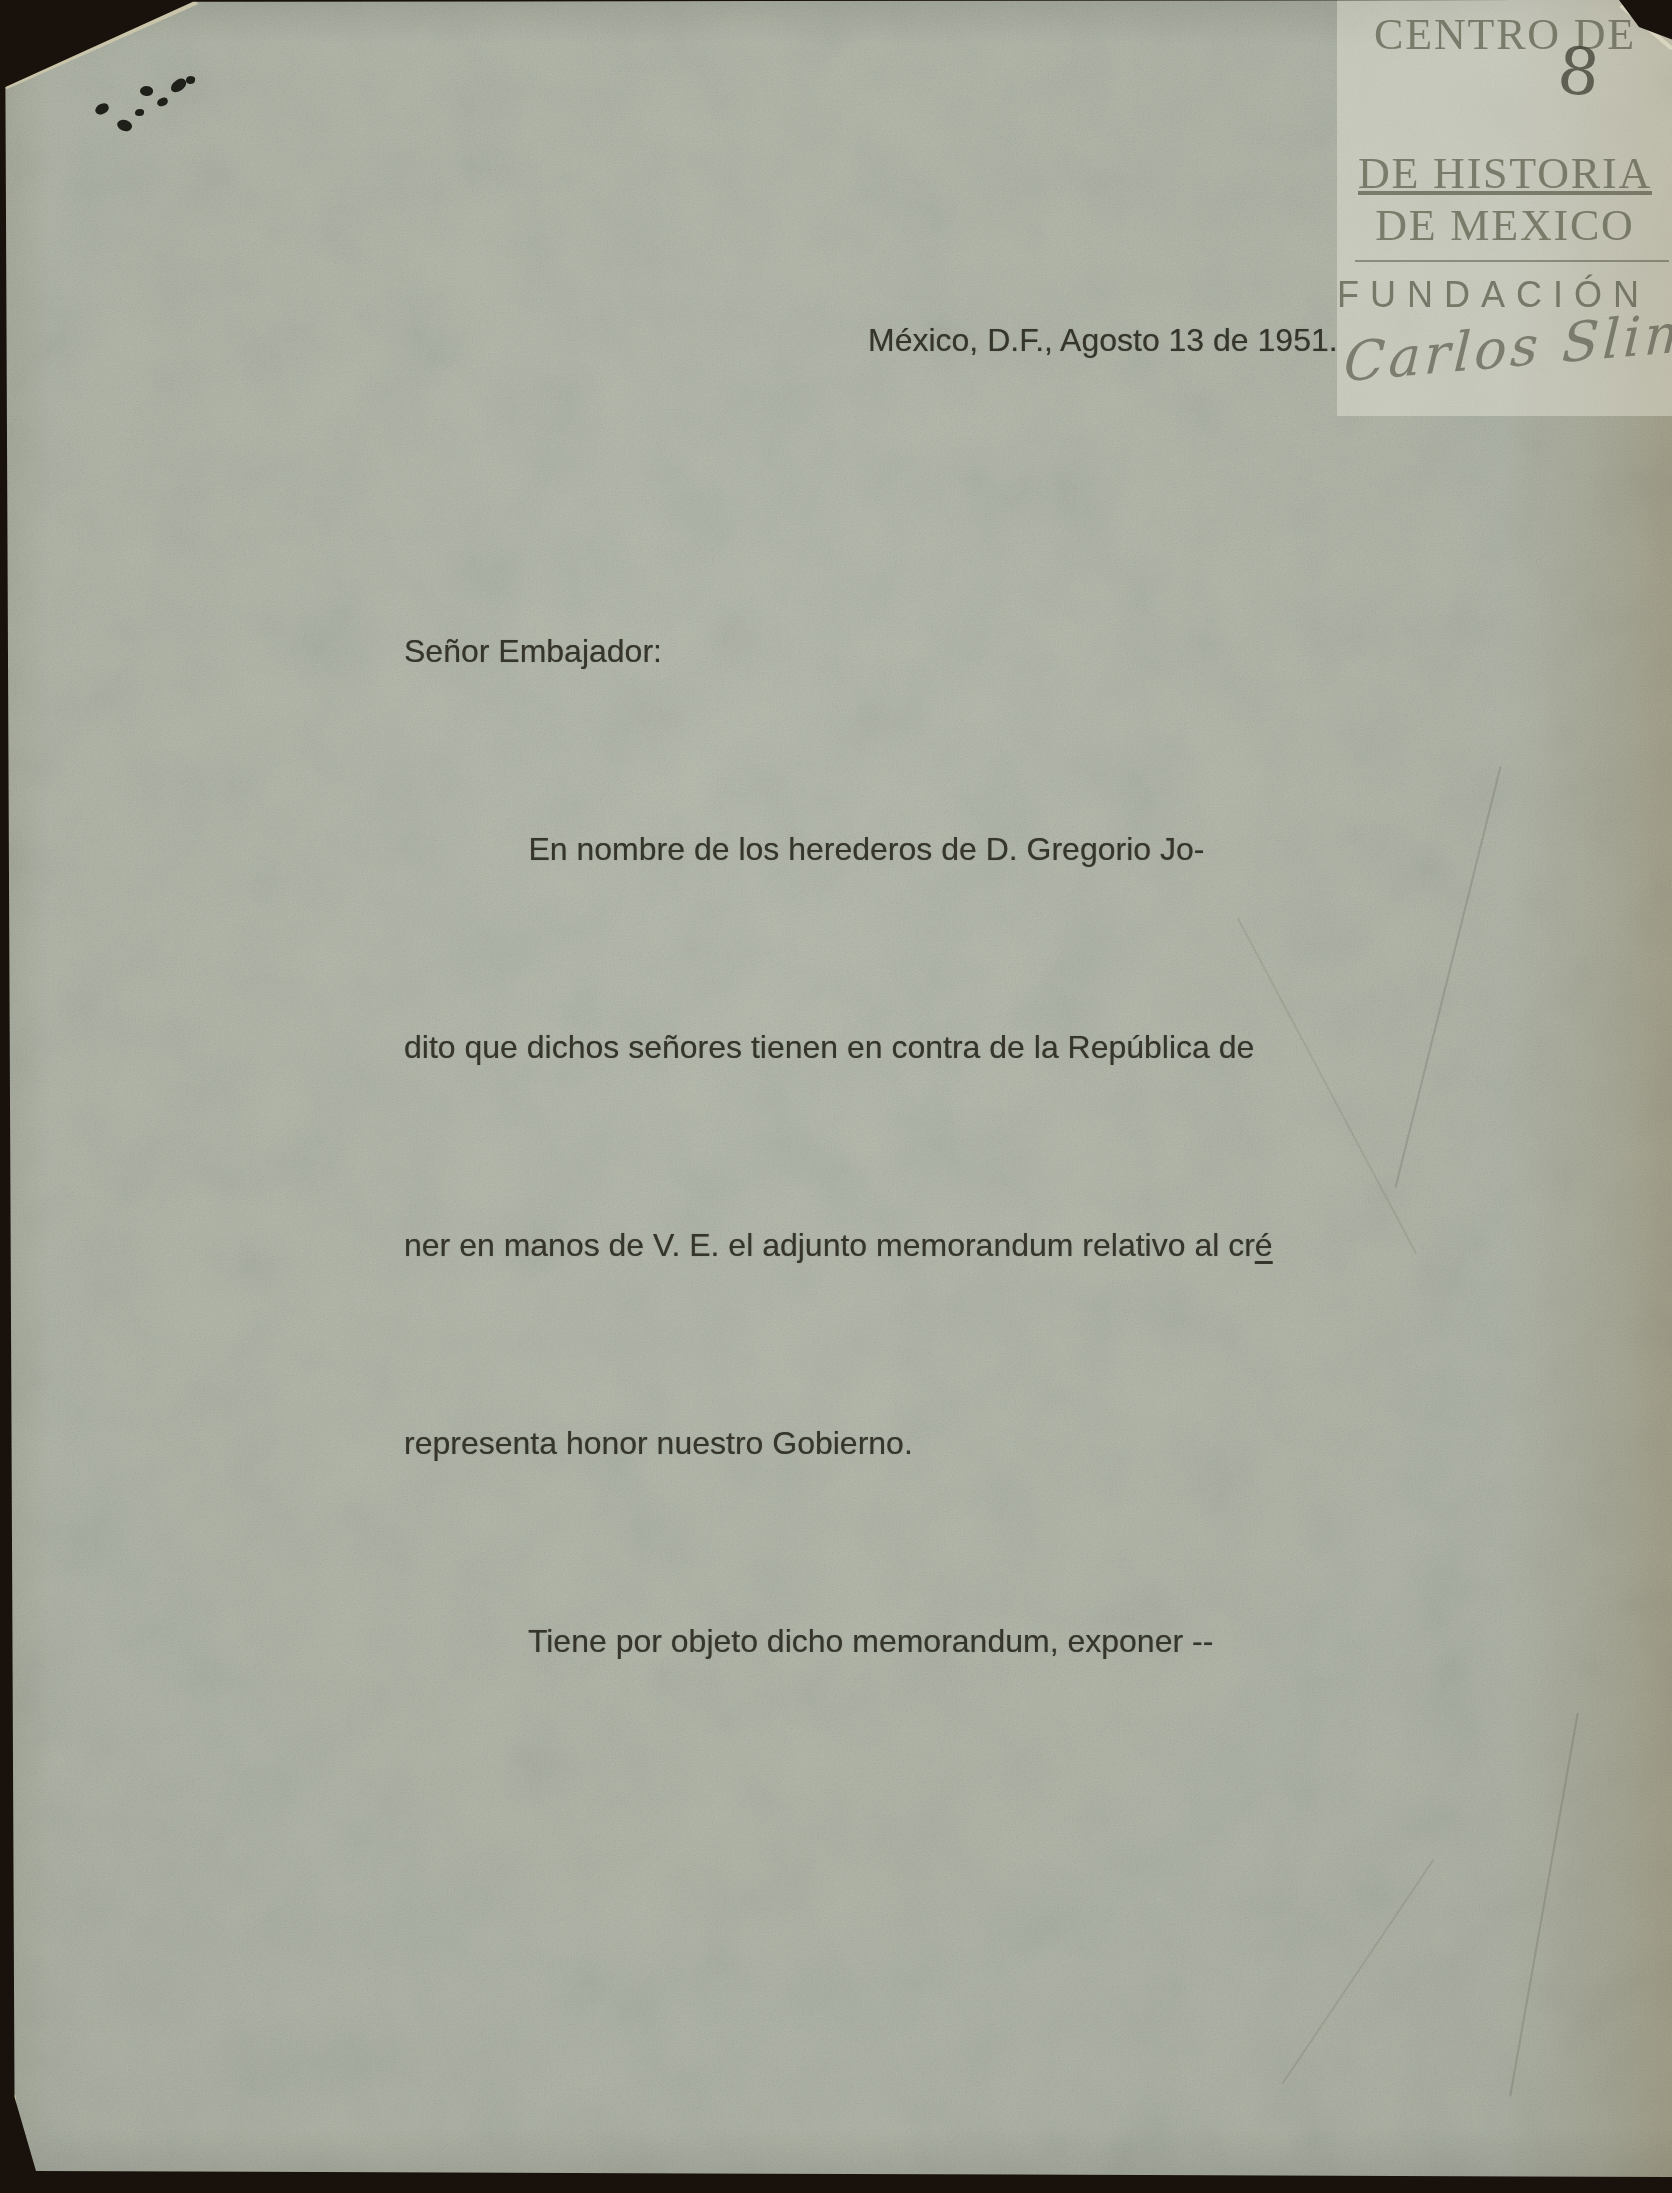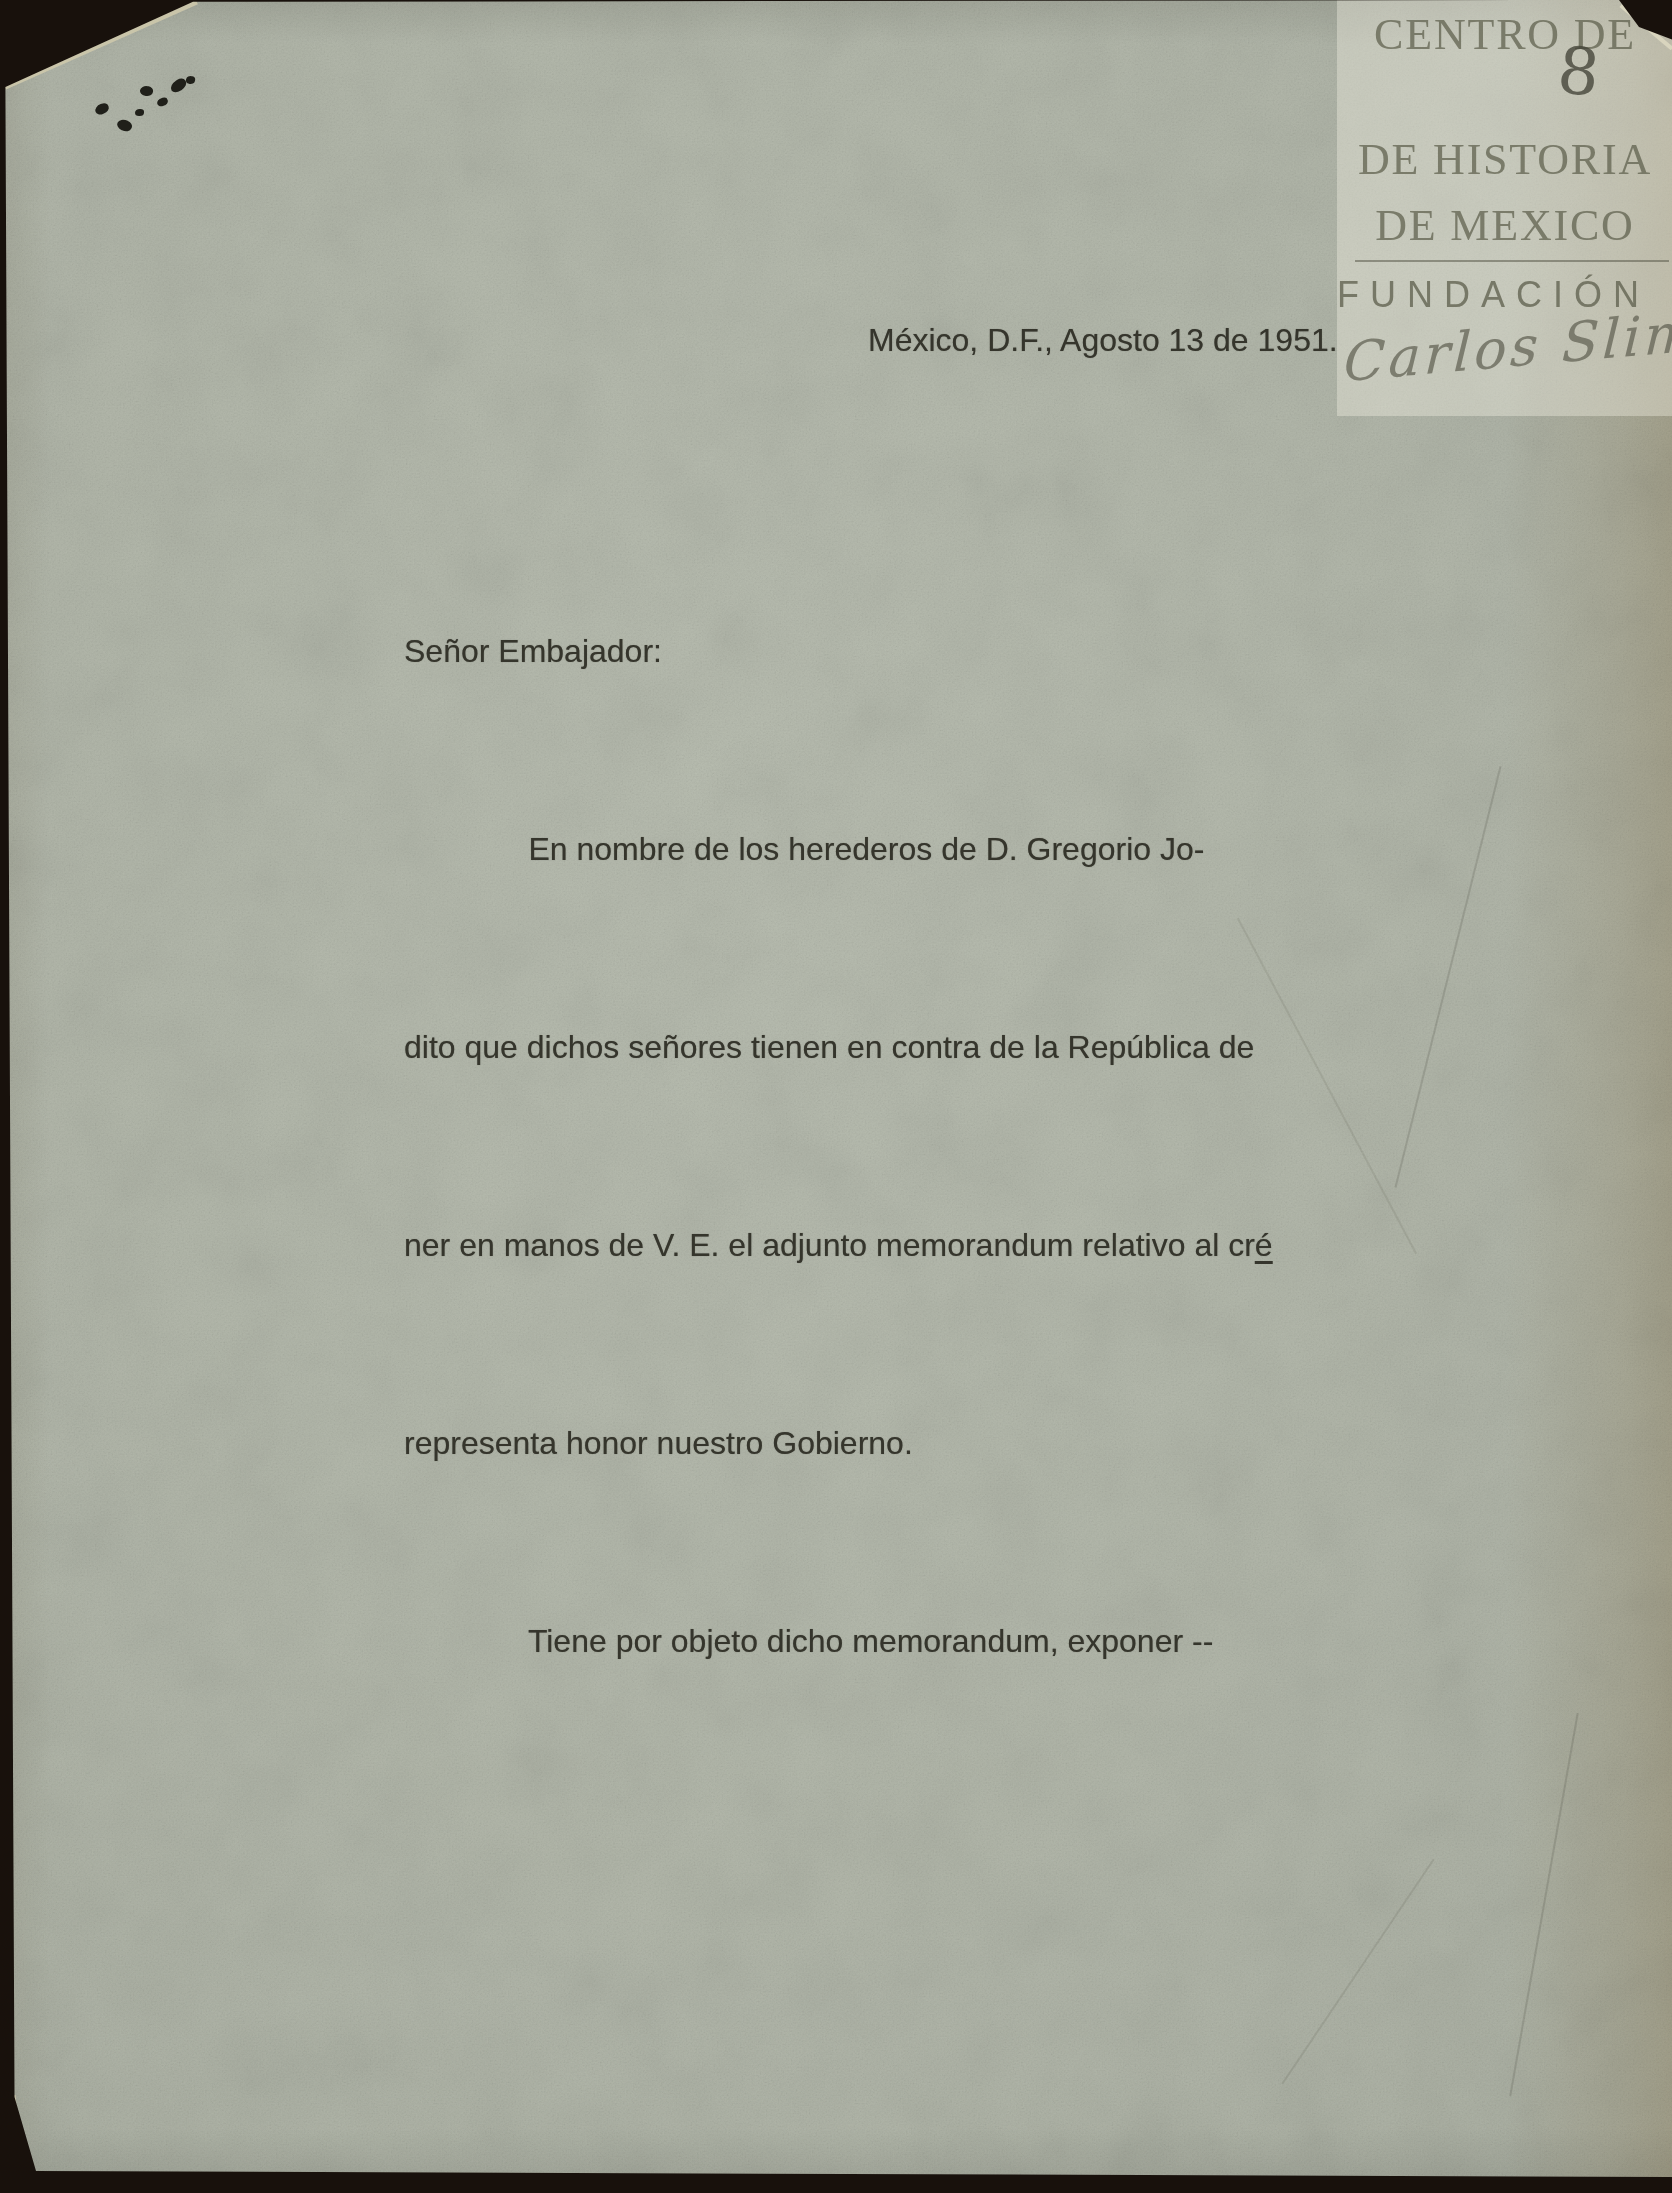--- a/index.html
+++ b/index.html
@@ -47,21 +47,21 @@
   
   .wm-panel {
     position:absolute; left:1337px; top:0; width:336px; height:416px;
     background:rgba(244,242,228,0.38); z-index:2;
   }
   .wm-line {
     position:absolute; width:100%; text-align:center;
     font-family:"Liberation Serif", serif; font-size:44px; letter-spacing:1.8px;
     color:rgba(96,97,79,0.75); filter:blur(0.4px); white-space:nowrap;
   }
-  .wm-l0 { top:9px; } .wm-l1 { top:72px; } .wm-l2 { top:134px; } .wm-l3 { top:200px;font-family:Liberation Serif, serif; }
+  .wm-l0 { top:9px; } .wm-l1 { top:72px; } .wm-l2 { top:148px;text-decoration:underline; } .wm-l3 { top:200px;font-family:Liberation Serif, serif; }
   .wm-rule { position:absolute; top:260px; left:18px; right:3.6px; height:1.8px;
              background:rgba(90,90,75,0.55); }
   .wm-foundation {
     position:absolute; top:274px; width:100%; text-align:left;
     font-family:"Liberation Sans", sans-serif; font-size:36px; letter-spacing:11px;
     color:rgba(96,97,79,0.78); filter:blur(0.3px); white-space:nowrap;
   }
   .wm-signature {
     position:absolute; top:331px; left:7.2px;
     font-family:"DejaVu Serif", serif; font-style:italic; font-size:54px;

